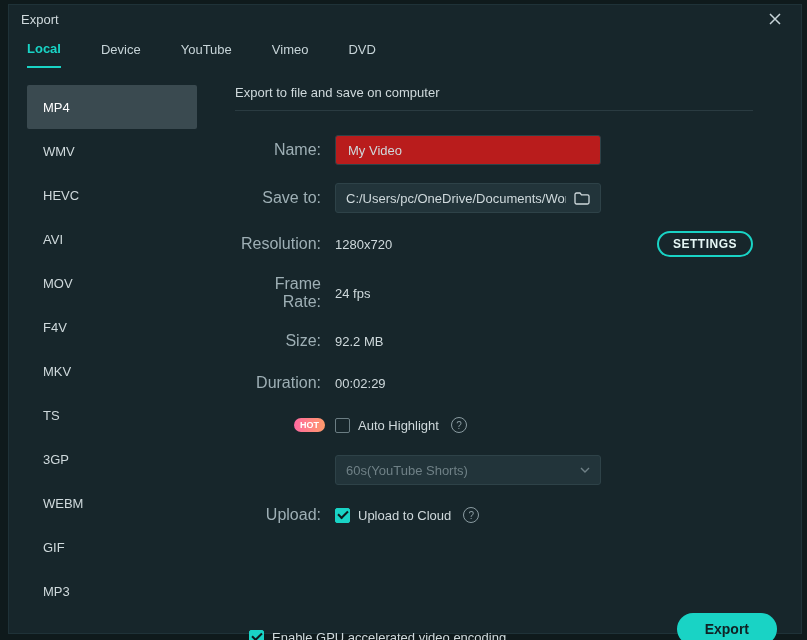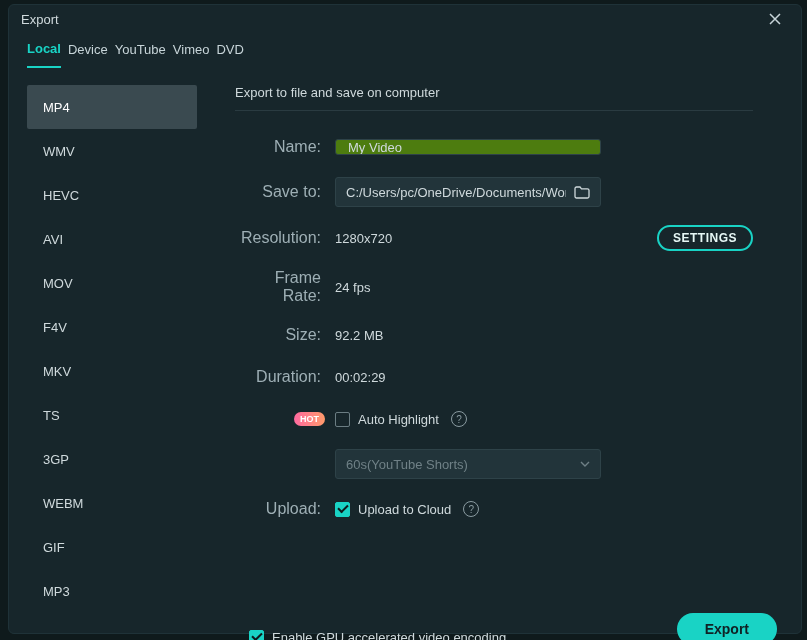--- a/index.html
+++ b/index.html
@@ -11,41 +11,41 @@
     color: #b8c5c9;
     overflow: hidden;
     position: relative;
   }
   .dialog {
     position: absolute;
     left: 8px; top: 4px;
     width: 794px; height: 630px;
     background: #17262b;
     border: 1px solid #1f3238;
-    border-radius: 6px;
+    border-radius: 0;
     display: flex;
     flex-direction: column;
   }
   .titlebar {
     height: 36px;
     display: flex;
     align-items: center;
     padding: 0 12px;
     color: #d0dadd;
   }
   .titlebar .title { flex: 1; font-size: 13px; }
   .close-btn {
     width: 28px; height: 28px;
     display: flex; align-items: center; justify-content: center;
     color: #c7d4d8; cursor: pointer;
     font-size: 16px;
   }
   .tabs {
     display: flex;
-    gap: 7px;
+    gap: 40px;
     padding: 4px 18px 0 18px;
     height: 32px;
     align-items: center;
   }
   .tab {
     color: #c7d4d8;
     padding: 6px 0 10px 0;
     cursor: pointer;
     font-size: 13px;
   }
@@ -98,24 +98,24 @@
   }
   .row .label {
     width: 100px;
     text-align: right;
     color: #9eafb5;
     padding-right: 14px;
     font-size: 16px;
   }
   .row .value { color: #cfd9dc; font-size: 13px; }
   .input {
-    background: #4d7c0f;
+    background: #b91c1c;
     border: 1px solid #2e4248;
     color: #cfd9dc;
-    height: 16px;
+    height: 30px;
     padding: 0 12px;
     border-radius: 3px;
     font-size: 13px;
     width: 266px;
   }
   .path-wrap {
     display: flex; align-items: center;
     background: #22343a;
     border: 1px solid #2e4248;
     border-radius: 3px;

